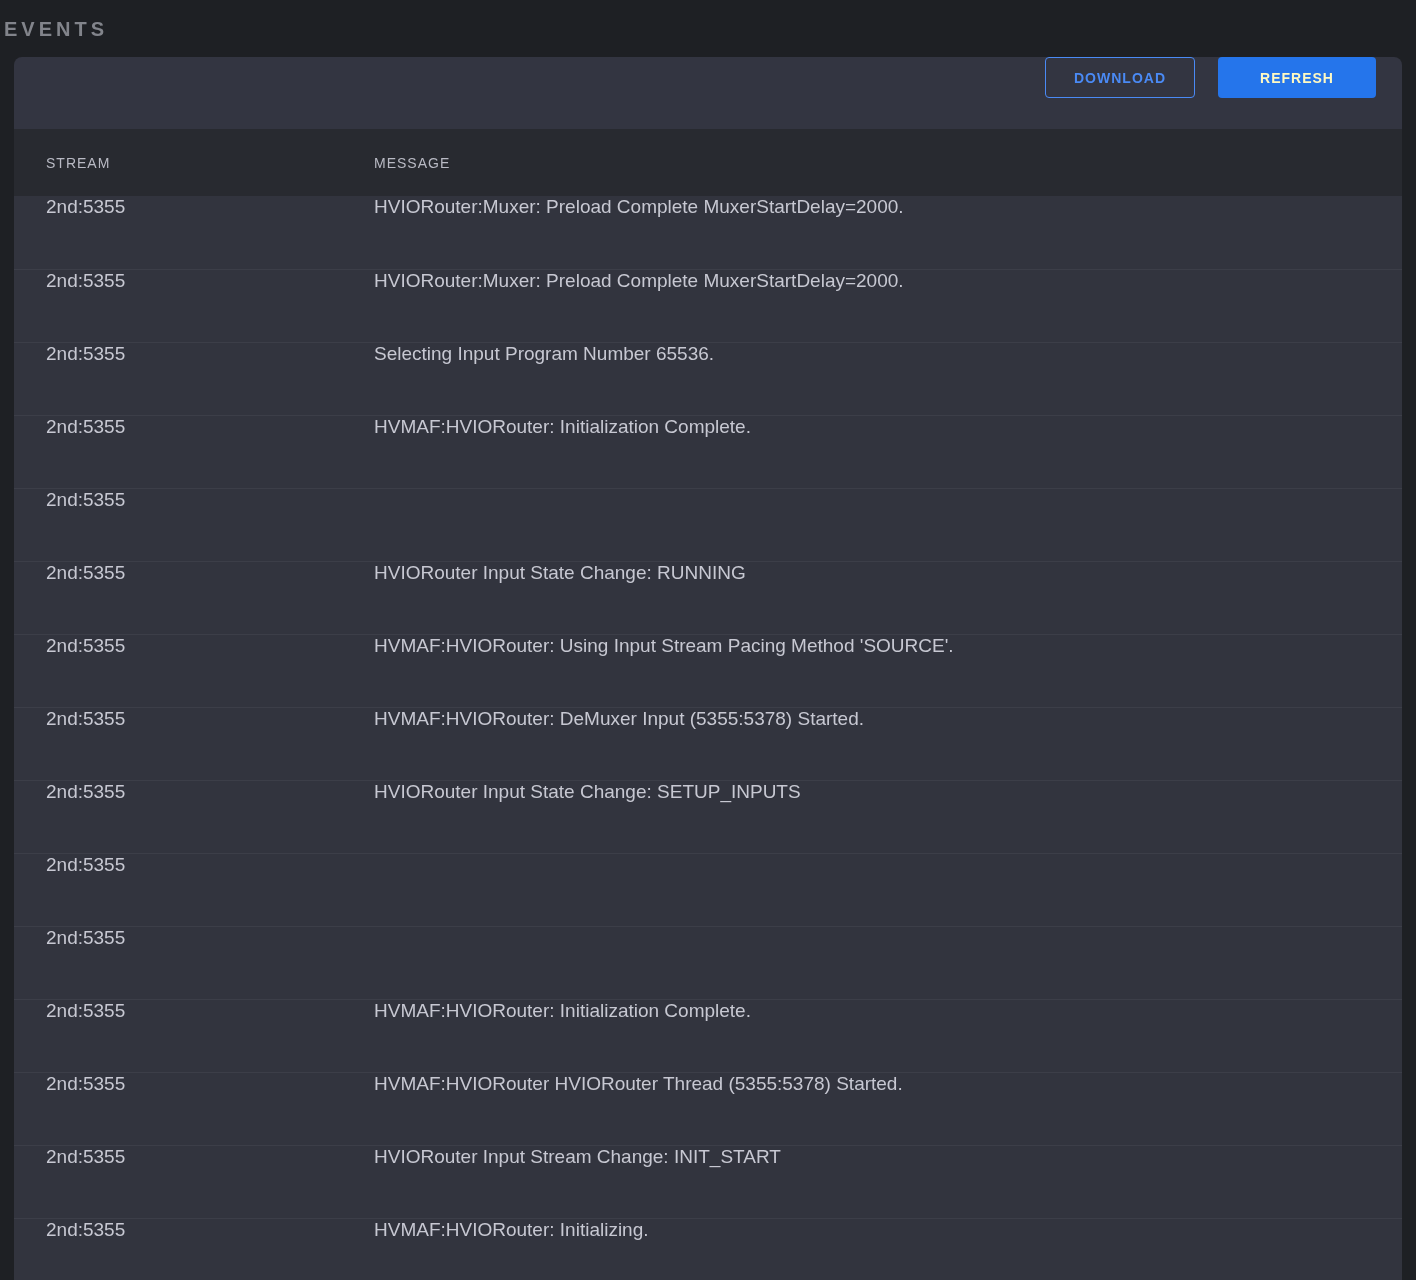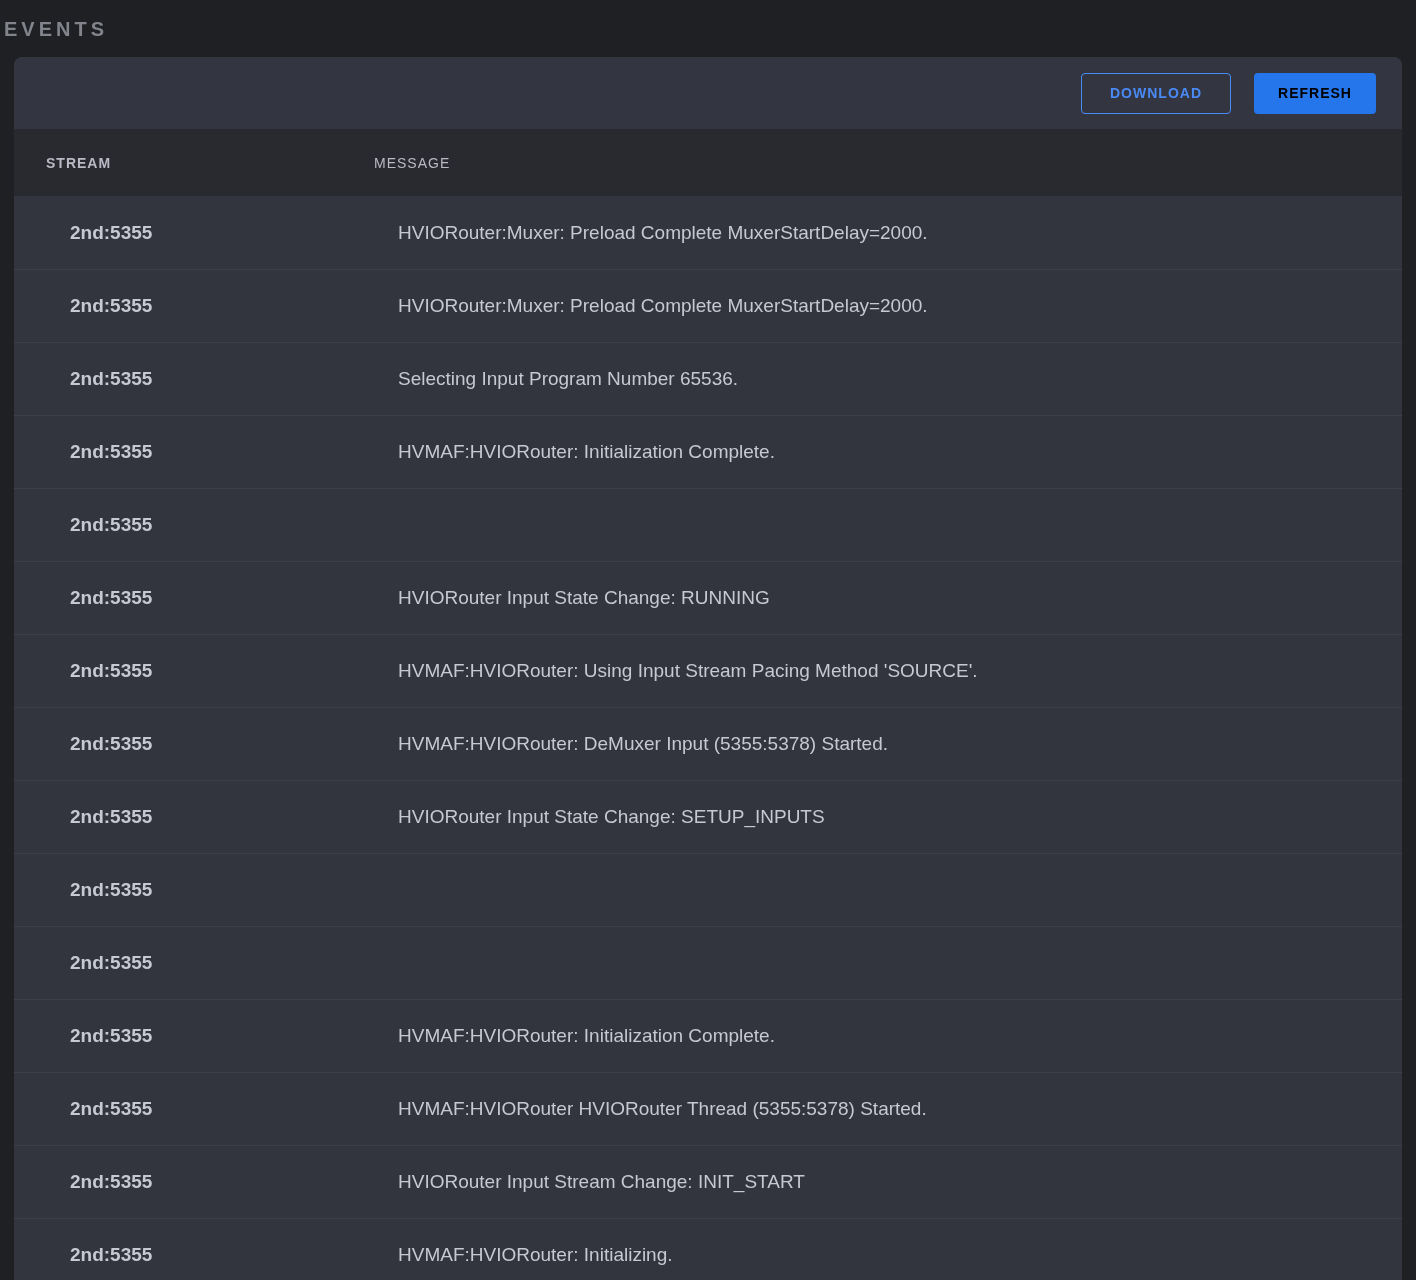--- a/index.html
+++ b/index.html
@@ -21,21 +21,20 @@
     position: absolute;
     left: 14px; top: 57px;
     width: 1388px;
   }
   .toolbar {
     height: 72px;
     background: #333541;
     border-radius: 8px 8px 0 0;
     display: flex;
     justify-content: flex-end;
-    align-items: center;
     padding-right: 26px;
     gap: 23px;
   }
   .btn {
     height: 41px;
     border-radius: 4px;
     font-family: "Liberation Sans", sans-serif;
     font-size: 14px;
     font-weight: bold;
     letter-spacing: 1px;
@@ -44,44 +43,42 @@
     align-items: center;
     justify-content: center;
   }
   .btn-outline {
     width: 150px;
     background: transparent;
     border: 1px solid #4a8af5;
     color: #4a8af5;
   }
   .btn-solid {
-    width: 122px;
+    width: 158px;
     background: #2575eb;
     border: none;
-    color: #000000;
+    color: #fef9c3;
   }
   .thead {
     height: 67px;
     background: #282a30;
     display: flex;
     align-items: center;
     color: #b9bac4;
     font-size: 14px;
     letter-spacing: 1px;
   }
-  .col-stream { width: 360px; padding-left: 32px; flex-shrink: 0; font-weight: bold; }
+  .col-stream { width: 360px; padding-left: 32px; flex-shrink: 0; }
   .col-message { flex: 1; min-width: 0; padding-right: 10px; }
   .tbody { background: #32343e; }
   .trow {
     height: 73px;
     display: flex;
-    align-items: center;
     color: #c7c8d2;
     font-size: 19px;
-    padding-left: 24px;
   }
   .trow + .trow { border-top: 1px solid #3c3e48; }
   .cell { white-space: nowrap; overflow: hidden; }
 </style>
 </head>
 <body>
 
 <div class="page-title">EVENTS</div>
 
 <div class="card">

